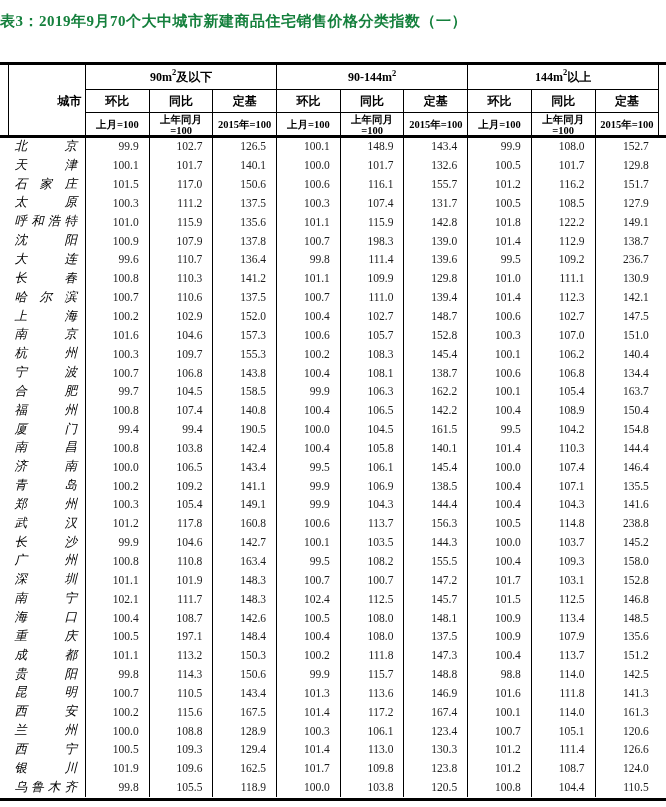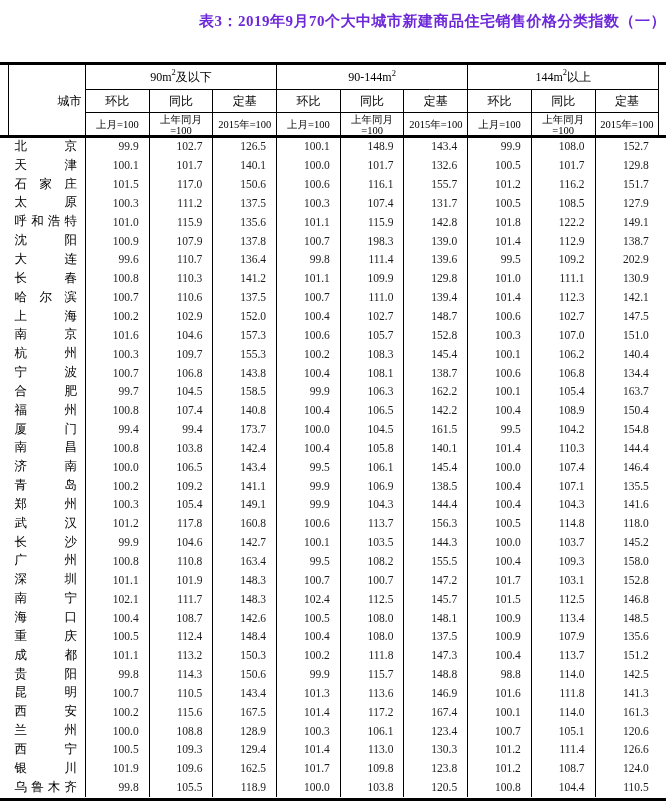--- a/index.html
+++ b/index.html
@@ -6,40 +6,40 @@
   .page{
     position:relative;
     width:666px;height:807px;
     background:#ffffff;
     font-family:"Liberation Serif","DejaVu Serif",serif;
     color:#111111;
     overflow:hidden;
   }
   .title{
     position:absolute;top:12px;left:0;width:666px;
-    text-align:right;
-    font-size:15px;font-weight:bold;color:#6d28d9;
+    text-align:left;
+    font-size:15px;font-weight:bold;color:#15803d;
     letter-spacing:0.5px;
   }
   .rule{position:absolute;left:0;width:666px;background:#000;}
   .rule-top{top:62px;height:3px;}
   .rule-mid{top:135px;height:3px;}
   .rule-bottom{top:798px;height:3px;}
 
   table.idx{
     position:absolute;top:65px;left:8px;
     width:650px;
     border-collapse:collapse;
     table-layout:fixed;
   }
   col.c-city{width:77px;}
   col.c-num{width:63.7px;}
 
   thead th{
-    font-weight:normal;color:#000;
+    font-weight:bold;color:#000;
     border:1px solid #000;border-top:none;
     padding:0;text-align:center;vertical-align:middle;
     font-size:12px;
   }
   thead tr.group-row th{height:24px;font-size:12px;}
   thead tr.metric-row th{height:22px;}
   thead tr.base-row th{height:24px;border-bottom:none;font-size:10.5px;line-height:11.5px;padding:0 1px;}
   th.corner{font-size:12.5px;border-top:none;border-bottom:none;padding-left:45px;}
   .sup{font-size:8.5px;vertical-align:top;position:relative;top:-2px;}
 
@@ -54,20 +54,21 @@
   tbody td.num{
     text-align:right;
     padding-right:10px;
     font-size:11.5px;
   }
   tbody td.city{
     font-size:12.5px;color:#000;
     padding-left:6px;padding-right:8px;
     text-align:justify;
     text-align-last:justify;
+    font-style:italic;
   }
 </style>
 </head>
 <body>
 
 <div class="page">
   <div class="title">表3：2019年9月70个大中城市新建商品住宅销售价格分类指数（一）</div>
 
   <div class="rule rule-top"></div>
   <div class="rule rule-mid"></div>
@@ -192,21 +193,21 @@
         <tr>
           <td class="city">大连</td>
           <td class="num">99.6</td>
           <td class="num">110.7</td>
           <td class="num">136.4</td>
           <td class="num">99.8</td>
           <td class="num">111.4</td>
           <td class="num">139.6</td>
           <td class="num">99.5</td>
           <td class="num">109.2</td>
-          <td class="num">202.9</td>
+          <td class="num">236.7</td>
         </tr>
         <tr>
           <td class="city">长春</td>
           <td class="num">100.8</td>
           <td class="num">110.3</td>
           <td class="num">141.2</td>
           <td class="num">101.1</td>
           <td class="num">109.9</td>
           <td class="num">129.8</td>
           <td class="num">101.0</td>
@@ -294,21 +295,21 @@
           <td class="num">106.5</td>
           <td class="num">142.2</td>
           <td class="num">100.4</td>
           <td class="num">108.9</td>
           <td class="num">150.4</td>
         </tr>
         <tr>
           <td class="city">厦门</td>
           <td class="num">99.4</td>
           <td class="num">99.4</td>
-          <td class="num">173.7</td>
+          <td class="num">190.5</td>
           <td class="num">100.0</td>
           <td class="num">104.5</td>
           <td class="num">161.5</td>
           <td class="num">99.5</td>
           <td class="num">104.2</td>
           <td class="num">154.8</td>
         </tr>
         <tr>
           <td class="city">南昌</td>
           <td class="num">100.8</td>
@@ -360,21 +361,21 @@
         <tr>
           <td class="city">武汉</td>
           <td class="num">101.2</td>
           <td class="num">117.8</td>
           <td class="num">160.8</td>
           <td class="num">100.6</td>
           <td class="num">113.7</td>
           <td class="num">156.3</td>
           <td class="num">100.5</td>
           <td class="num">114.8</td>
-          <td class="num">118.0</td>
+          <td class="num">238.8</td>
         </tr>
         <tr>
           <td class="city">长沙</td>
           <td class="num">99.9</td>
           <td class="num">104.6</td>
           <td class="num">142.7</td>
           <td class="num">100.1</td>
           <td class="num">103.5</td>
           <td class="num">144.3</td>
           <td class="num">100.0</td>
@@ -425,21 +426,21 @@
           <td class="num">100.5</td>
           <td class="num">108.0</td>
           <td class="num">148.1</td>
           <td class="num">100.9</td>
           <td class="num">113.4</td>
           <td class="num">148.5</td>
         </tr>
         <tr>
           <td class="city">重庆</td>
           <td class="num">100.5</td>
-          <td class="num">112.4</td>
+          <td class="num">197.1</td>
           <td class="num">148.4</td>
           <td class="num">100.4</td>
           <td class="num">108.0</td>
           <td class="num">137.5</td>
           <td class="num">100.9</td>
           <td class="num">107.9</td>
           <td class="num">135.6</td>
         </tr>
         <tr>
           <td class="city">成都</td>

